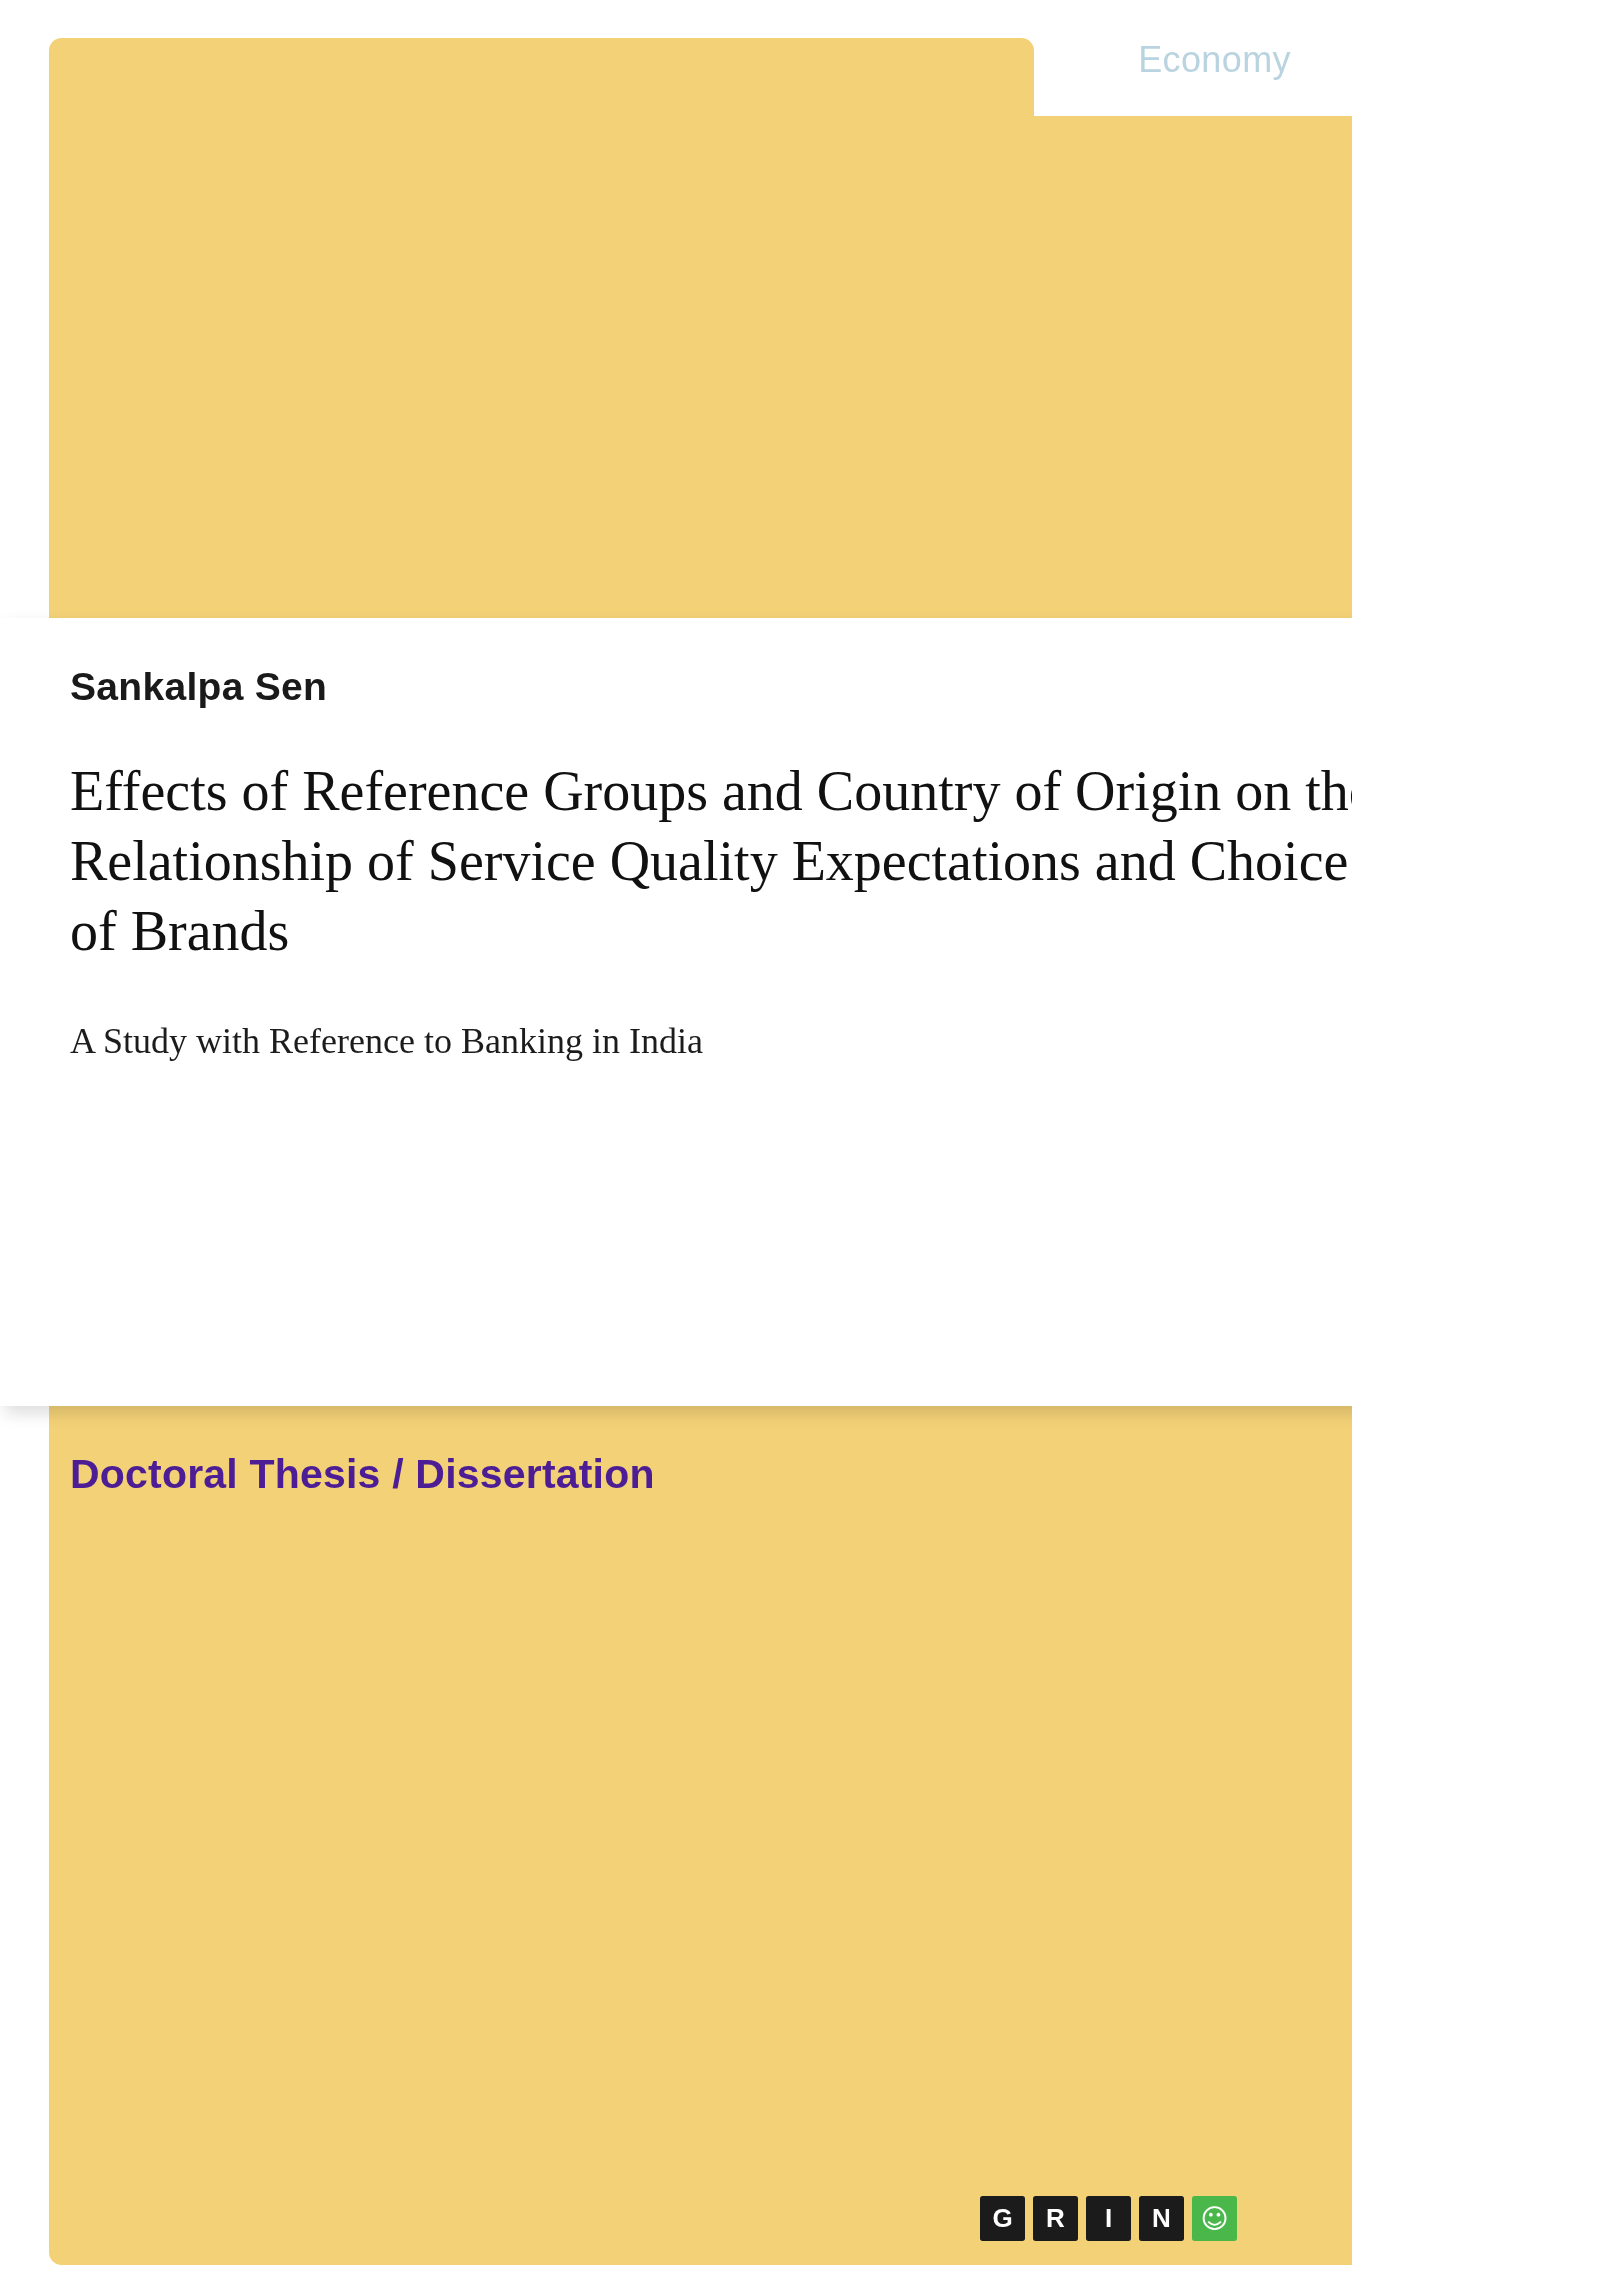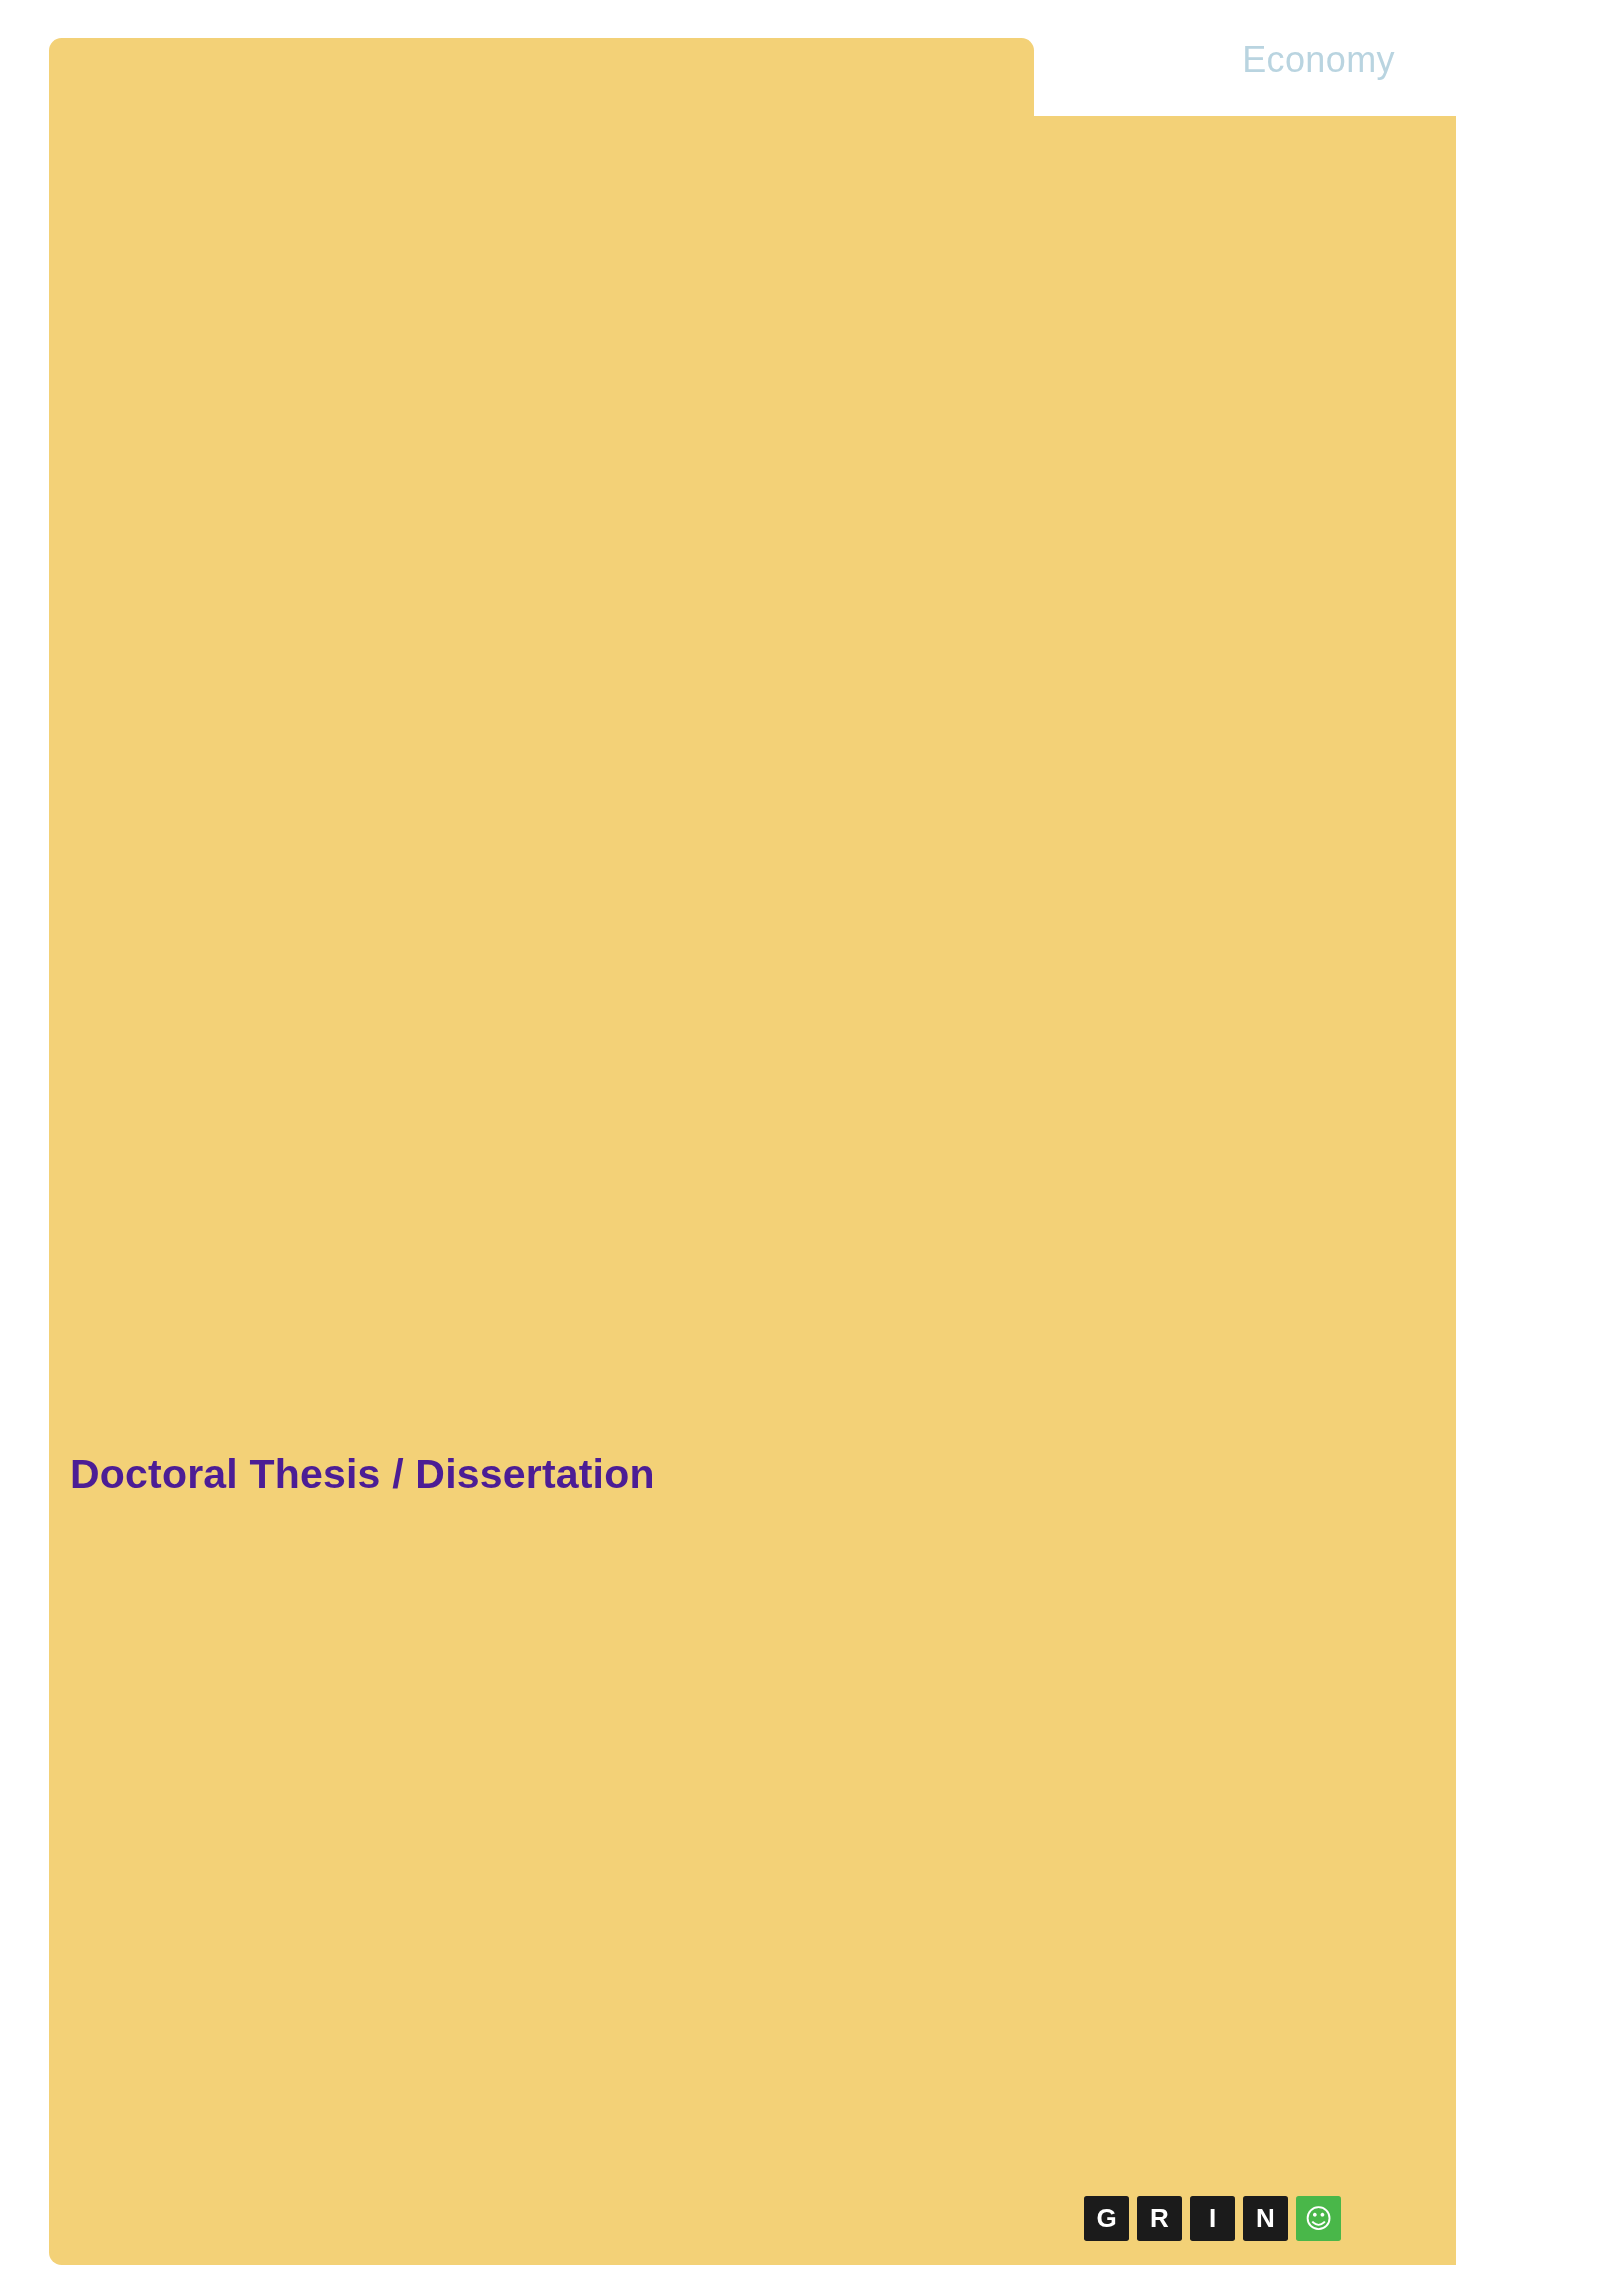--- a/index.html
+++ b/index.html
@@ -5,21 +5,21 @@
   html, body {
     margin: 0;
     padding: 0;
     background: #ffffff;
   }
   body {
     font-family: "Liberation Sans", sans-serif;
   }
   .page {
     position: relative;
-    width: 1456px;
+    width: 1352px;
     height: 2293px;
     background: #ffffff;
     overflow: hidden;
   }
   
   .folder-tab {
     position: absolute;
     left: 49px;
     top: 38px;
     width: 985px;
@@ -131,20 +131,27 @@
 </head>
 <body>
 
 <div class="page">
 
   <div class="folder-tab"></div>
   <div class="folder-body"></div>
 
   <div class="category">Economy</div>
 
+  <div class="card">
+    <div class="card-inner">
+      <div class="author">Sankalpa Sen</div>
+      <div class="title">Effects of Reference Groups and Country of Origin on the Relationship of Service Quality Expectations and Choice of Brands</div>
+      <div class="subtitle">A Study with Reference to Banking in India</div>
+    </div>
+  </div>
 
   <div class="doctype">Doctoral Thesis / Dissertation</div>
 
   <div class="grin">
     <span class="letter">G</span>
     <span class="letter">R</span>
     <span class="letter">I</span>
     <span class="letter">N</span>
     <span class="smiley">☺</span>
   </div>

